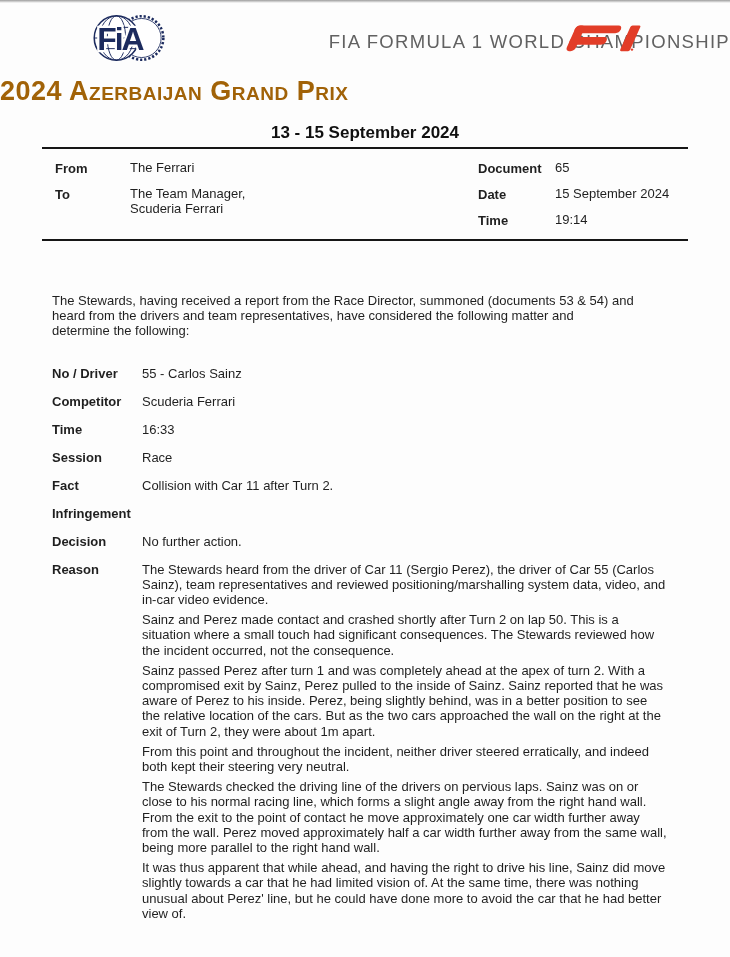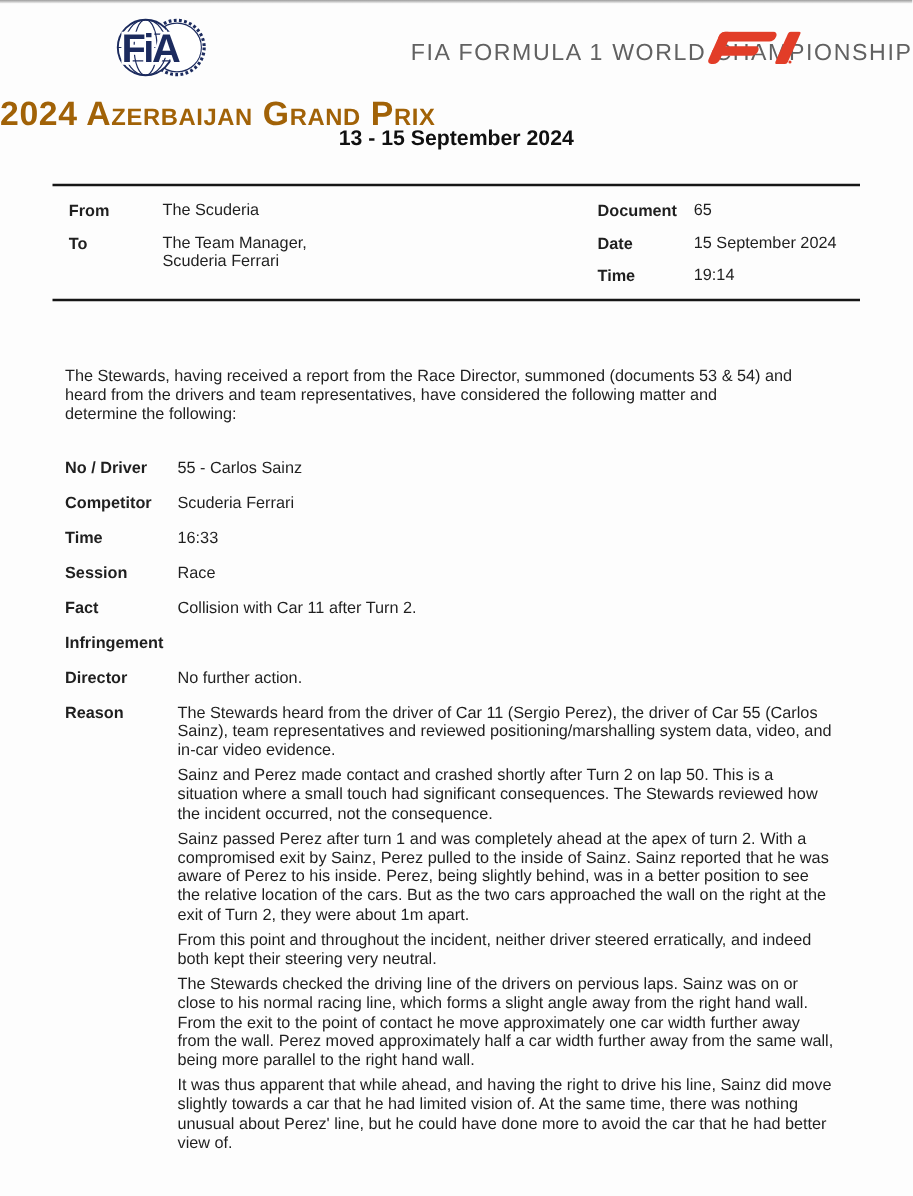--- a/index.html
+++ b/index.html
@@ -12,21 +12,21 @@
     background:linear-gradient(#4e4e4e,rgba(255,255,255,0));opacity:.55;}
 
   
   .fia-logo{position:absolute;left:92px;top:9px;}
   .champ-title{position:absolute;left:0;right:0;top:31px;text-align:right;
     font-size:18.5px;letter-spacing:1.3px;color:#616161;font-weight:400;}
   .f1-logo{position:absolute;left:553px;top:25px;}
 
   .event-title{position:absolute;left:0;right:0;top:76px;text-align:left;
     font-size:27px;font-weight:bold;font-variant:small-caps;color:#a16207;letter-spacing:.5px;}
-  .event-dates{position:absolute;left:0;right:0;top:101px;text-align:center;
+  .event-dates{position:absolute;left:0;right:0;top:123px;text-align:center;
     font-size:17px;font-weight:bold;color:#101010;}
 
   .rule{position:absolute;left:42px;width:646px;height:2px;background:#161616;}
   .rule-1{top:147px;}
   .rule-2{top:239px;}
 
   
   .meta{position:absolute;left:42px;top:157px;width:646px;height:80px;font-size:13px;}
   .meta .lbl{position:absolute;font-weight:bold;}
   .meta .val{position:absolute;line-height:14.5px;}
@@ -85,21 +85,21 @@
   </svg>
 </div>
 
 <div class="event-title">2024 Azerbaijan Grand Prix</div>
 <div class="event-dates">13 - 15 September 2024</div>
 
 <div class="rule rule-1"></div>
 
 <div class="meta">
   <span class="lbl m-from-l">From</span>
-  <span class="val m-from-v">The Scuderia</span>
+  <span class="val m-from-v">The Ferrari</span>
 
   <span class="lbl m-to-l">To</span>
   <span class="val m-to-v">
     <span>The Team Manager,</span><br>
     <span>Scuderia Ferrari</span>
   </span>
 
   <span class="lbl m-doc-l">Document</span>
   <span class="val m-doc-v">65</span>
 
@@ -139,21 +139,21 @@
   <div class="field-row">
     <div class="field-label">Fact</div>
     <div class="field-value">Collision with Car 11 after Turn 2.</div>
   </div>
 
   <div class="field-row">
     <div class="field-label">Infringement</div>
   </div>
 
   <div class="field-row">
-    <div class="field-label">Director</div>
+    <div class="field-label">Decision</div>
     <div class="field-value">No further action.</div>
   </div>
 
   <div class="field-row">
     <div class="field-label">Reason</div>
     <div class="field-value">
       <p class="reason-p">The Stewards heard from the driver of Car 11 (Sergio Perez), the driver of Car 55 (Carlos Sainz), team representatives and reviewed positioning/marshalling system data, video, and in-car video evidence.</p>
       <p class="reason-p">Sainz and Perez made contact and crashed shortly after Turn 2 on lap 50. This is a situation where a small touch had significant consequences. The Stewards reviewed how the incident occurred, not the consequence.</p>
       <p class="reason-p">Sainz passed Perez after turn 1 and was completely ahead at the apex of turn 2. With a compromised exit by Sainz, Perez pulled to the inside of Sainz. Sainz reported that he was aware of Perez to his inside. Perez, being slightly behind, was in a better position to see the relative location of the cars. But as the two cars approached the wall on the right at the exit of Turn 2, they were about 1m apart.</p>
       <p class="reason-p">From this point and throughout the incident, neither driver steered erratically, and indeed both kept their steering very neutral.</p>

